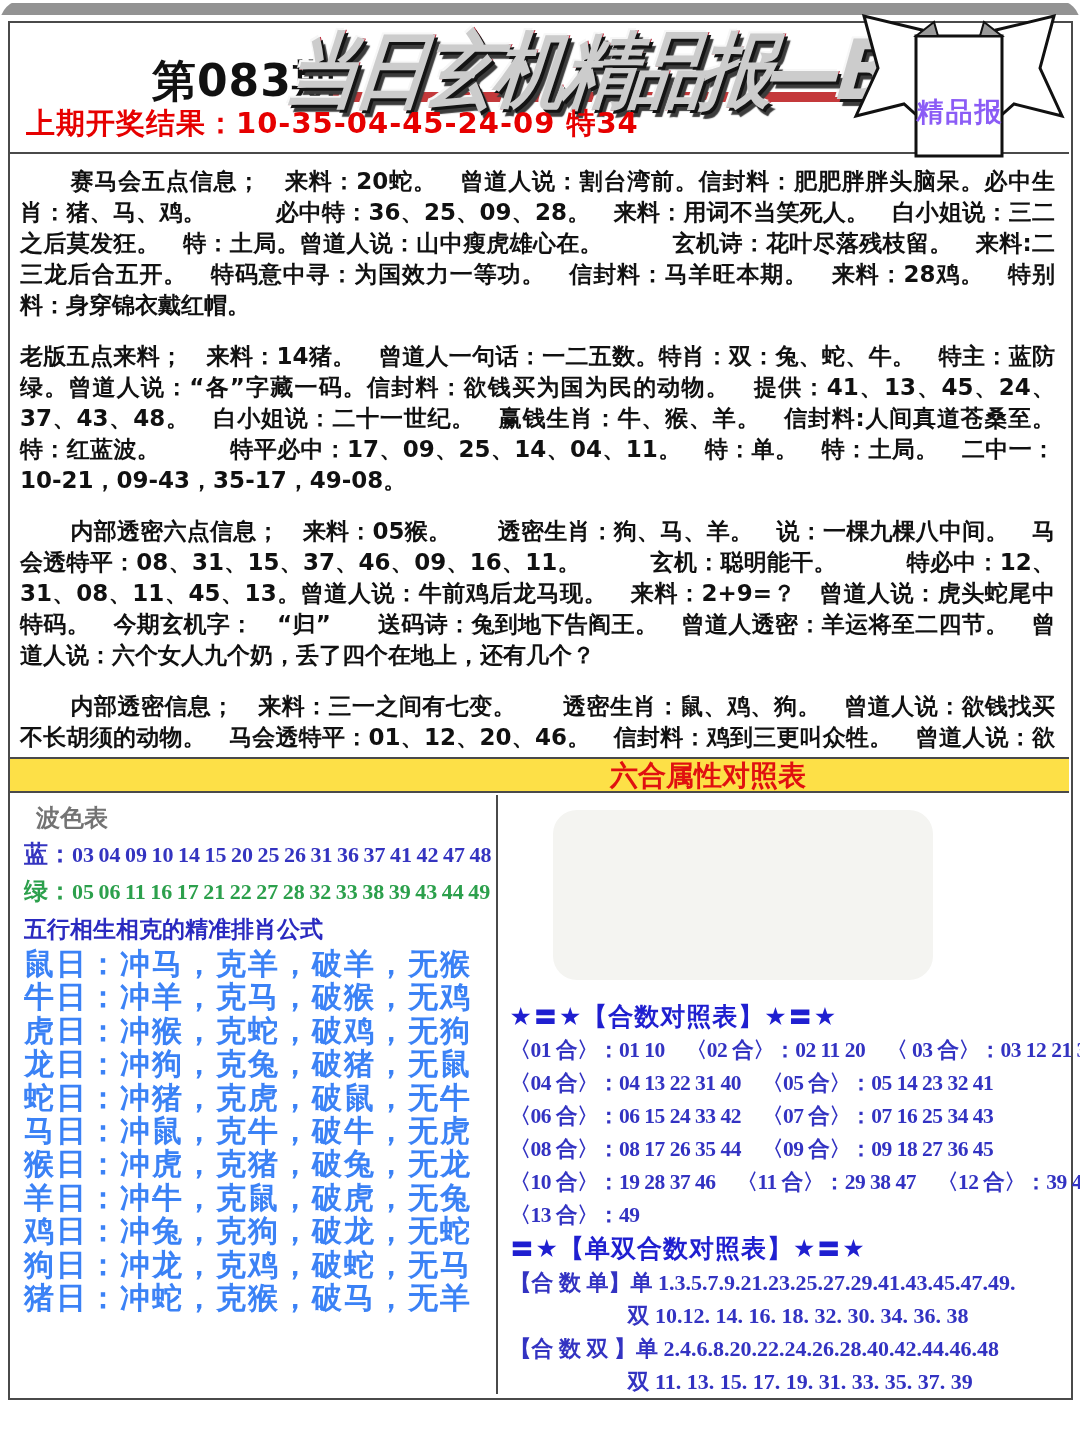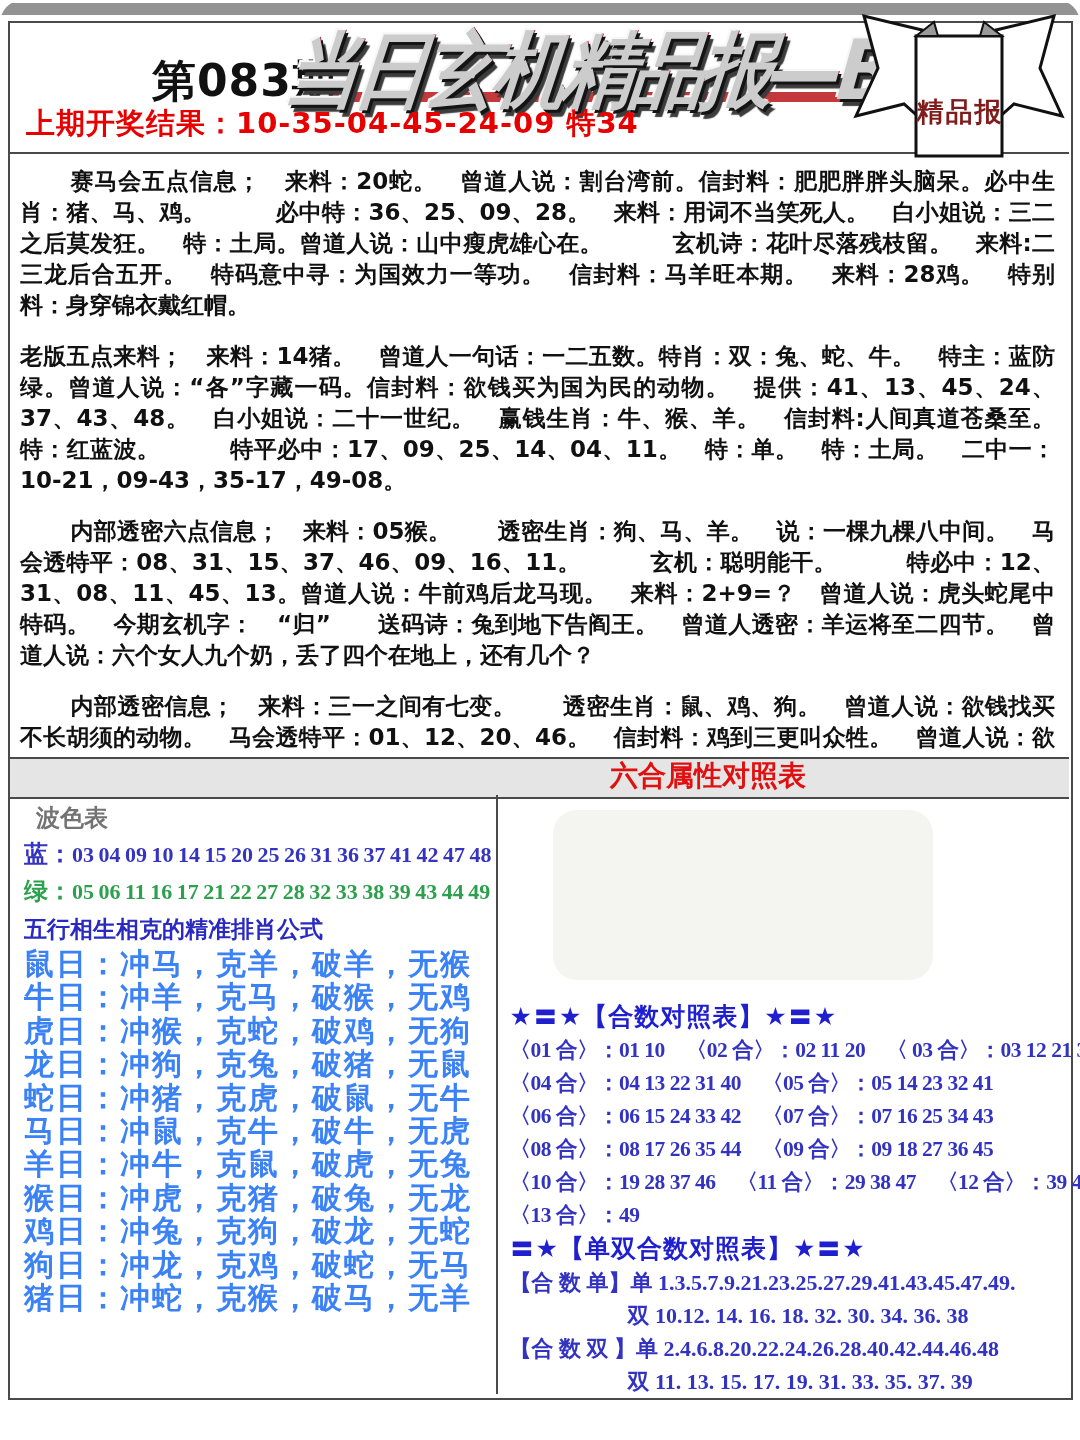--- a/index.html
+++ b/index.html
@@ -14,31 +14,31 @@
   .title3d{position:absolute;left:292px;top:16px;width:600px;white-space:nowrap;z-index:2;
            font-size:74px;font-weight:bold;font-style:italic;letter-spacing:-5px;color:#cccccc;
            transform:skewX(-6deg) scaleY(1.12);transform-origin:left top;
            text-shadow:3px 3px 0 #141414,6px 6px 1px #3c3c3c,-2px -2px 0 #f7f7f7,1px 0 0 #b23;}
   .result{position:absolute;left:26px;top:104px;font-size:29px;font-weight:bold;color:#e60000;
           letter-spacing:1px;z-index:2;}
 
   
   .ribbon{position:absolute;left:850px;top:6px;width:218px;height:152px;z-index:3;}
   .ribbon-label{position:absolute;left:908px;top:94px;width:104px;text-align:center;z-index:4;
-                font-size:27px;font-weight:bold;color:#7f1d1d;letter-spacing:2px;}
+                font-size:27px;font-weight:bold;color:#8b5cf6;letter-spacing:2px;}
 
   
   .para-wrap{position:absolute;left:10px;top:152px;width:1059px;height:603px;box-sizing:border-box;
              border-top:2px solid #4a4a4a;padding:12px 14px 0 10px;overflow:hidden;z-index:1;}
   .para{font-size:23px;font-weight:bold;line-height:31px;margin:0 0 20px 0;text-align:justify;}
   .para.indent{text-indent:2.2em;}
 
   
-  .attr-strip{position:absolute;left:10px;top:757px;width:1059px;height:42px;box-sizing:border-box;
-              border-top:2px solid #4a4a4a;border-bottom:2px solid #4a4a4a;background:#e5e5e5;z-index:1;}
+  .attr-strip{position:absolute;left:10px;top:757px;width:1059px;height:36px;box-sizing:border-box;
+              border-top:2px solid #4a4a4a;border-bottom:2px solid #4a4a4a;background:#fde047;z-index:1;}
   .attr-strip .attr-title{margin-left:600px;font-size:28px;font-weight:bold;color:#e01010;line-height:34px;}
 
   
   .columns{position:absolute;left:10px;top:795px;width:1057px;height:599px;display:flex;z-index:1;}
   .col-left{width:545px;box-sizing:border-box;padding:4px 4px 0 14px;}
   .col-right{flex:1;box-sizing:border-box;border-left:2px solid #4a4a4a;position:relative;
              padding:0 4px 0 12px;font-family:"Liberation Serif",serif;}
 
   .bose-title{color:#737373;font-size:24px;font-weight:bold;line-height:38px;margin-left:12px;}
   .wave-row{white-space:nowrap;line-height:34px;font-weight:bold;}
@@ -104,22 +104,22 @@
       </div>
 
       <div class="formula-title">五行相生相克的精准排肖公式</div>
 
       <div class="zodiac-row">鼠日：冲马，克羊，破羊，无猴</div>
       <div class="zodiac-row">牛日：冲羊，克马，破猴，无鸡</div>
       <div class="zodiac-row">虎日：冲猴，克蛇，破鸡，无狗</div>
       <div class="zodiac-row">龙日：冲狗，克兔，破猪，无鼠</div>
       <div class="zodiac-row">蛇日：冲猪，克虎，破鼠，无牛</div>
       <div class="zodiac-row">马日：冲鼠，克牛，破牛，无虎</div>
+      <div class="zodiac-row">猴日：冲虎，克猪，破兔，无龙</div>
       <div class="zodiac-row">羊日：冲牛，克鼠，破虎，无兔</div>
-      <div class="zodiac-row">猴日：冲虎，克猪，破兔，无龙</div>
       <div class="zodiac-row">鸡日：冲兔，克狗，破龙，无蛇</div>
       <div class="zodiac-row">狗日：冲龙，克鸡，破蛇，无马</div>
       <div class="zodiac-row">猪日：冲蛇，克猴，破马，无羊</div>
     </div>
 
     <div class="col-right">
       <div class="watermark"></div>
 
       <div class="hesu-head">★〓★【合数对照表】★〓★</div>
       <div class="hesu-line">〈01 合〉：01 10　〈02 合〉：02 11 20　〈 03 合〉：03 12 21 30</div>

